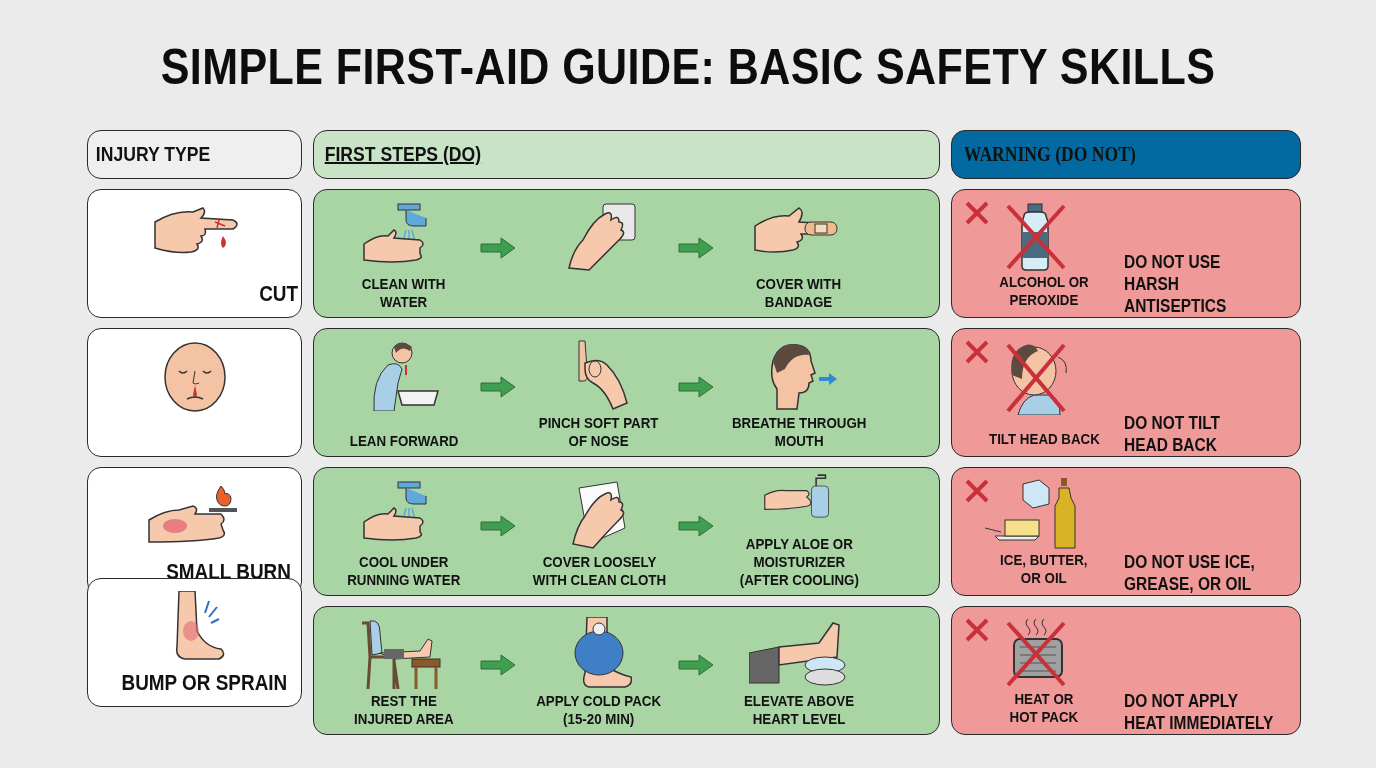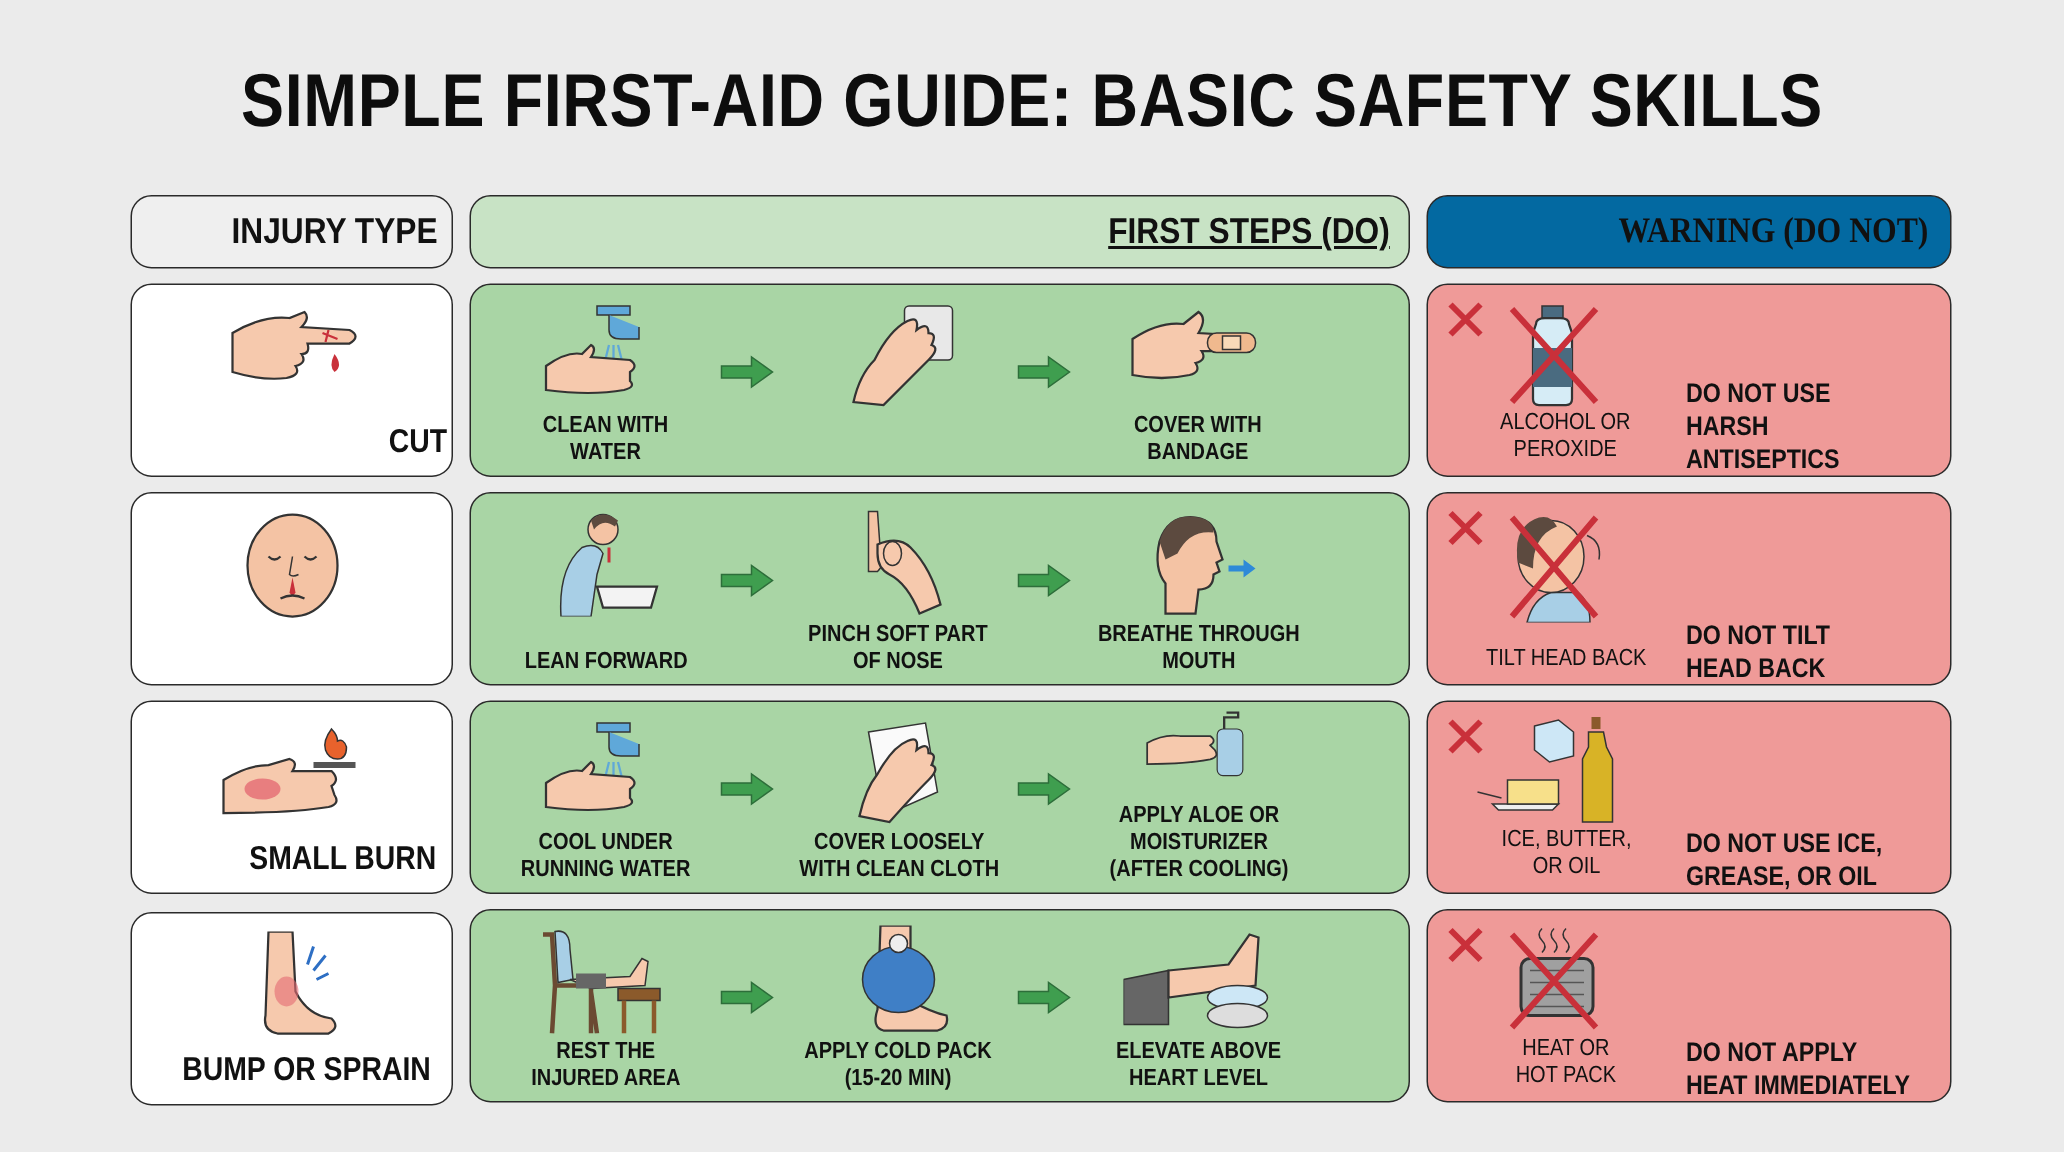--- a/index.html
+++ b/index.html
@@ -12,22 +12,22 @@
   }
   .title {
     position: absolute; left: 0; top: 38px; width: 1376px;
     text-align: center; font-weight: 700; font-size: 50px;
     letter-spacing: 0.5px; transform: scaleX(0.86); transform-origin: center;
     color: #0d0d0d;
   }
   .box {
     position: absolute; border: 1.5px solid #2a2a2a; border-radius: 14px;
   }
-  .hdr { display: flex; align-items: center; justify-content: flex-end;
-    font-weight: 700; font-size: 24px; }
+  .hdr { display: flex; align-items: center; justify-content: flex-start;
+    font-weight: 700; font-size: 20px; }
   .hdr span { display: inline-block; transform: scaleX(0.88); }
   .hdr-injury { left: 87px; top: 130px; width: 215px; height: 49px; background: #efefef; }
   .hdr-steps { left: 313px; top: 130px; width: 627px; height: 49px; background: #c8e3c5; text-decoration: underline; }
   .hdr-warn { left: 951px; top: 130px; width: 350px; height: 49px; background: #0369a1; font-family: Liberation Serif, serif; }
 
   .injury-cell { background: #fff; left: 87px; width: 215px; height: 129px; }
   .steps-cell { background: #a9d5a5; left: 313px; width: 627px; height: 129px; }
   .warn-cell { background: #ef9a98; left: 951px; width: 350px; height: 129px; }
 
   .injury-icon { position: absolute; left: 50%; top: 12px; transform: translateX(-50%); width: 100px; height: 72px; }
@@ -38,21 +38,21 @@
   .step { position: absolute; top: 0; width: 170px; height: 129px; }
   .step-icon { position: absolute; left: 50%; top: 10px; transform: translateX(-50%); width: 100px; height: 72px; }
   .step-label { position: absolute; left: 0; right: 0; bottom: 8px; text-align: center;
     font-weight: 700; font-size: 15.5px; line-height: 18px; white-space: pre-line; }
   .step-label span { display: inline-block; transform: scaleX(0.86); white-space: pre-line; }
   .arrow { position: absolute; top: 46px; width: 38px; height: 24px; }
 
   .x-mark { position: absolute; left: 12px; top: 10px; width: 26px; height: 26px; }
   .warn-icon { position: absolute; left: 36px; top: 8px; width: 96px; height: 78px; }
   .warn-sub { position: absolute; left: 12px; width: 160px; bottom: 8px; text-align: center;
-    font-weight: 400; font-size: 15.5px; line-height: 18px; white-space: pre-line; }
+    font-weight: 700; font-size: 15.5px; line-height: 18px; white-space: pre-line; }
   .warn-sub span { display: inline-block; transform: scaleX(0.86); white-space: pre-line; }
   .warn-text { position: absolute; left: 172px; top: 0; bottom: 0; width: 175px; display: flex; align-items: flex-end;
     font-weight: 700; font-size: 18px; line-height: 22px; white-space: pre-line; }
   .warn-text span { display: inline-block; transform: scaleX(0.86); transform-origin: left center; white-space: pre-line; }
 </style>
 </head>
 <body>
 
 <div class="title">SIMPLE FIRST-AID GUIDE: BASIC SAFETY SKILLS</div>
 
@@ -239,21 +239,21 @@
     <rect x="26" y="44" width="34" height="16" fill="#f7e08a" stroke="#333"></rect>
     <rect x="82" y="2" width="6" height="8" fill="#8b5a2b"></rect>
     <path d="M80 12 L90 12 L92 22 L96 30 L96 72 L76 72 L76 30 L80 22 Z" fill="#d8b326" stroke="#333"></path>
   </svg>
   <div class="warn-sub"><span>ICE, BUTTER,
 OR OIL</span></div>
   <div class="warn-text"><span>DO NOT USE ICE,
 GREASE, OR OIL</span></div>
 </div>
 
-<div class="box injury-cell" style="top:608px">
+<div class="box injury-cell" style="top:578px">
   <svg class="injury-icon" viewBox="0 0 100 72">
     <path d="M34 0 L50 0 L52 40 Q60 56 76 58 Q82 64 74 68 L40 68 Q30 66 32 56 Z" fill="#f6c9ad" stroke="#333" stroke-width="1.5"></path>
     <ellipse cx="46" cy="40" rx="8" ry="10" fill="#e56b73" opacity="0.6"></ellipse>
     <path d="M64 10 L60 22 M72 16 L64 26 M74 28 L66 32" stroke="#2e6fc4" stroke-width="2"></path>
   </svg>
   <div class="injury-label"><span>BUMP OR SPRAIN</span></div>
 </div>
 <div class="box steps-cell" style="top:606px">
   <div class="step" style="left:5px">
     <svg class="step-icon" viewBox="0 0 100 72">

